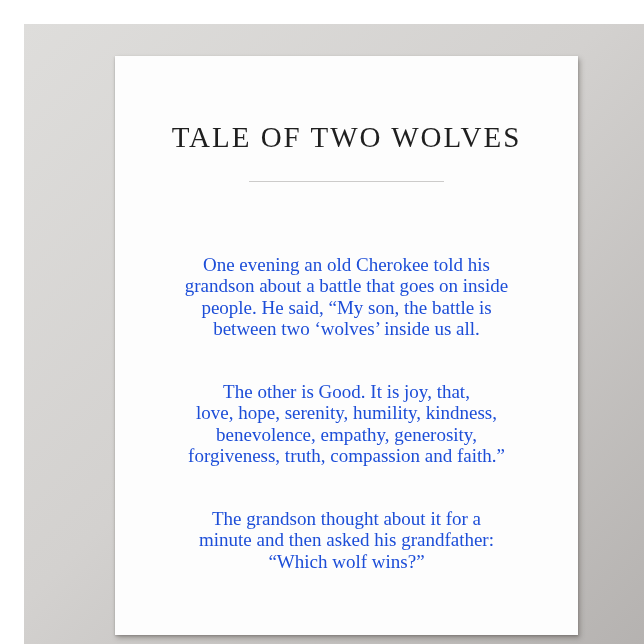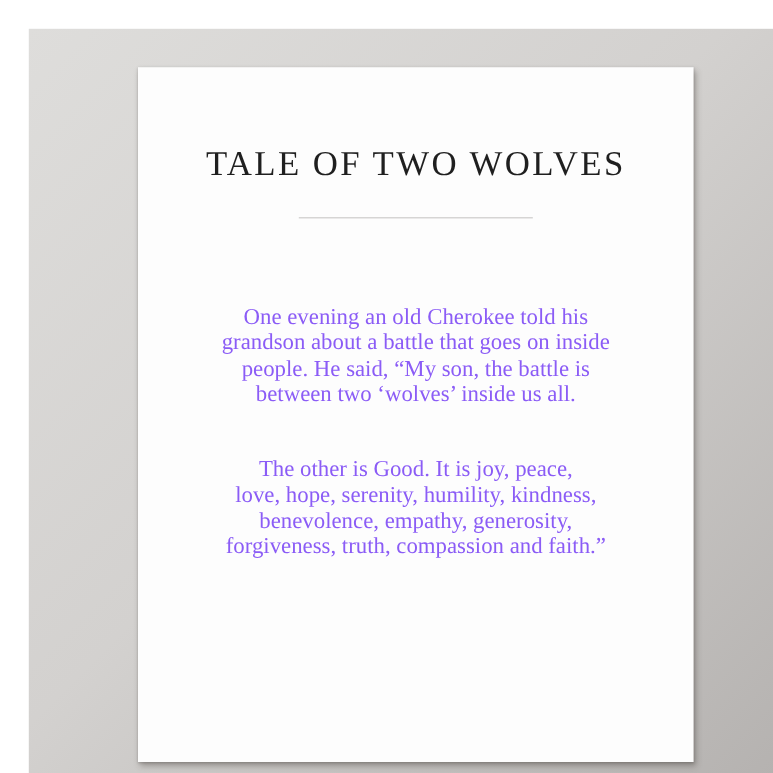--- a/index.html
+++ b/index.html
@@ -37,36 +37,39 @@
     height: 0;
     border-top: 1px solid #cccbca;
     margin: 15px auto 0 auto;
   }
   .story {
     margin-top: 24px;
   }
   .para {
     font-size: 19px;
     line-height: 21.5px;
-    color: #8b5cf6;
+    color: #1d4ed8;
     white-space: pre-line;
     margin: 0 18px 17px 18px;
   }
 </style>
 </head>
 <body>
 
 <div class="scene">
   <div class="poster">
     <h1 class="title">TALE OF TWO WOLVES</h1>
     <div class="divider"></div>
     <div class="story">
       <p class="para">One evening an old Cherokee told his
 grandson about a battle that goes on inside
 people. He said, “My son, the battle is
 between two ‘wolves’ inside us all.</p>
-      <p class="para">The other is Good. It is joy, peace,
+      <p class="para">The other is Good. It is joy, that,
 love, hope, serenity, humility, kindness,
 benevolence, empathy, generosity,
 forgiveness, truth, compassion and faith.”</p>
+      <p class="para">The grandson thought about it for a
+minute and then asked his grandfather:
+“Which wolf wins?”</p>
     </div>
   </div>
 </div>
 
 </body></html>

